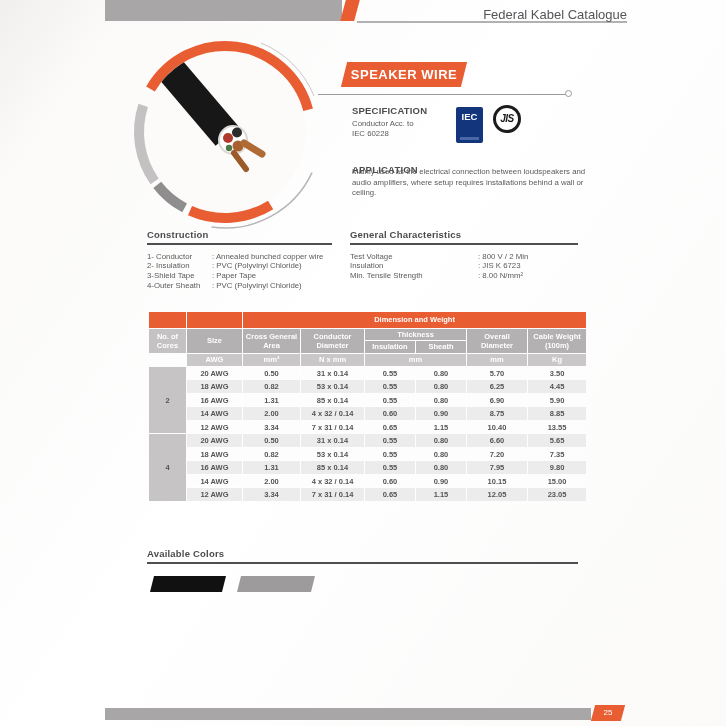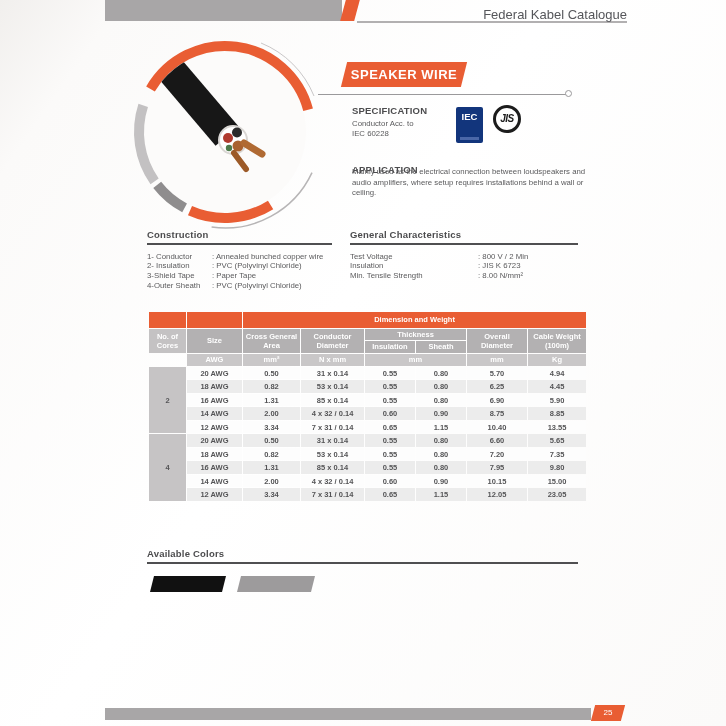--- a/index.html
+++ b/index.html
@@ -210,21 +210,21 @@
       </thead>
       <tbody>
           <tr>
             <td rowspan="5" class="cores">2</td>
             <td>20 AWG</td>
             <td>0.50</td>
             <td>31 x 0.14</td>
             <td>0.55</td>
             <td>0.80</td>
             <td>5.70</td>
-            <td>4.94</td>
+            <td>3.50</td>
           </tr>
           <tr class="alt">
             <td>18 AWG</td>
             <td>0.82</td>
             <td>53 x 0.14</td>
             <td>0.55</td>
             <td>0.80</td>
             <td>6.25</td>
             <td>4.45</td>
           </tr>

